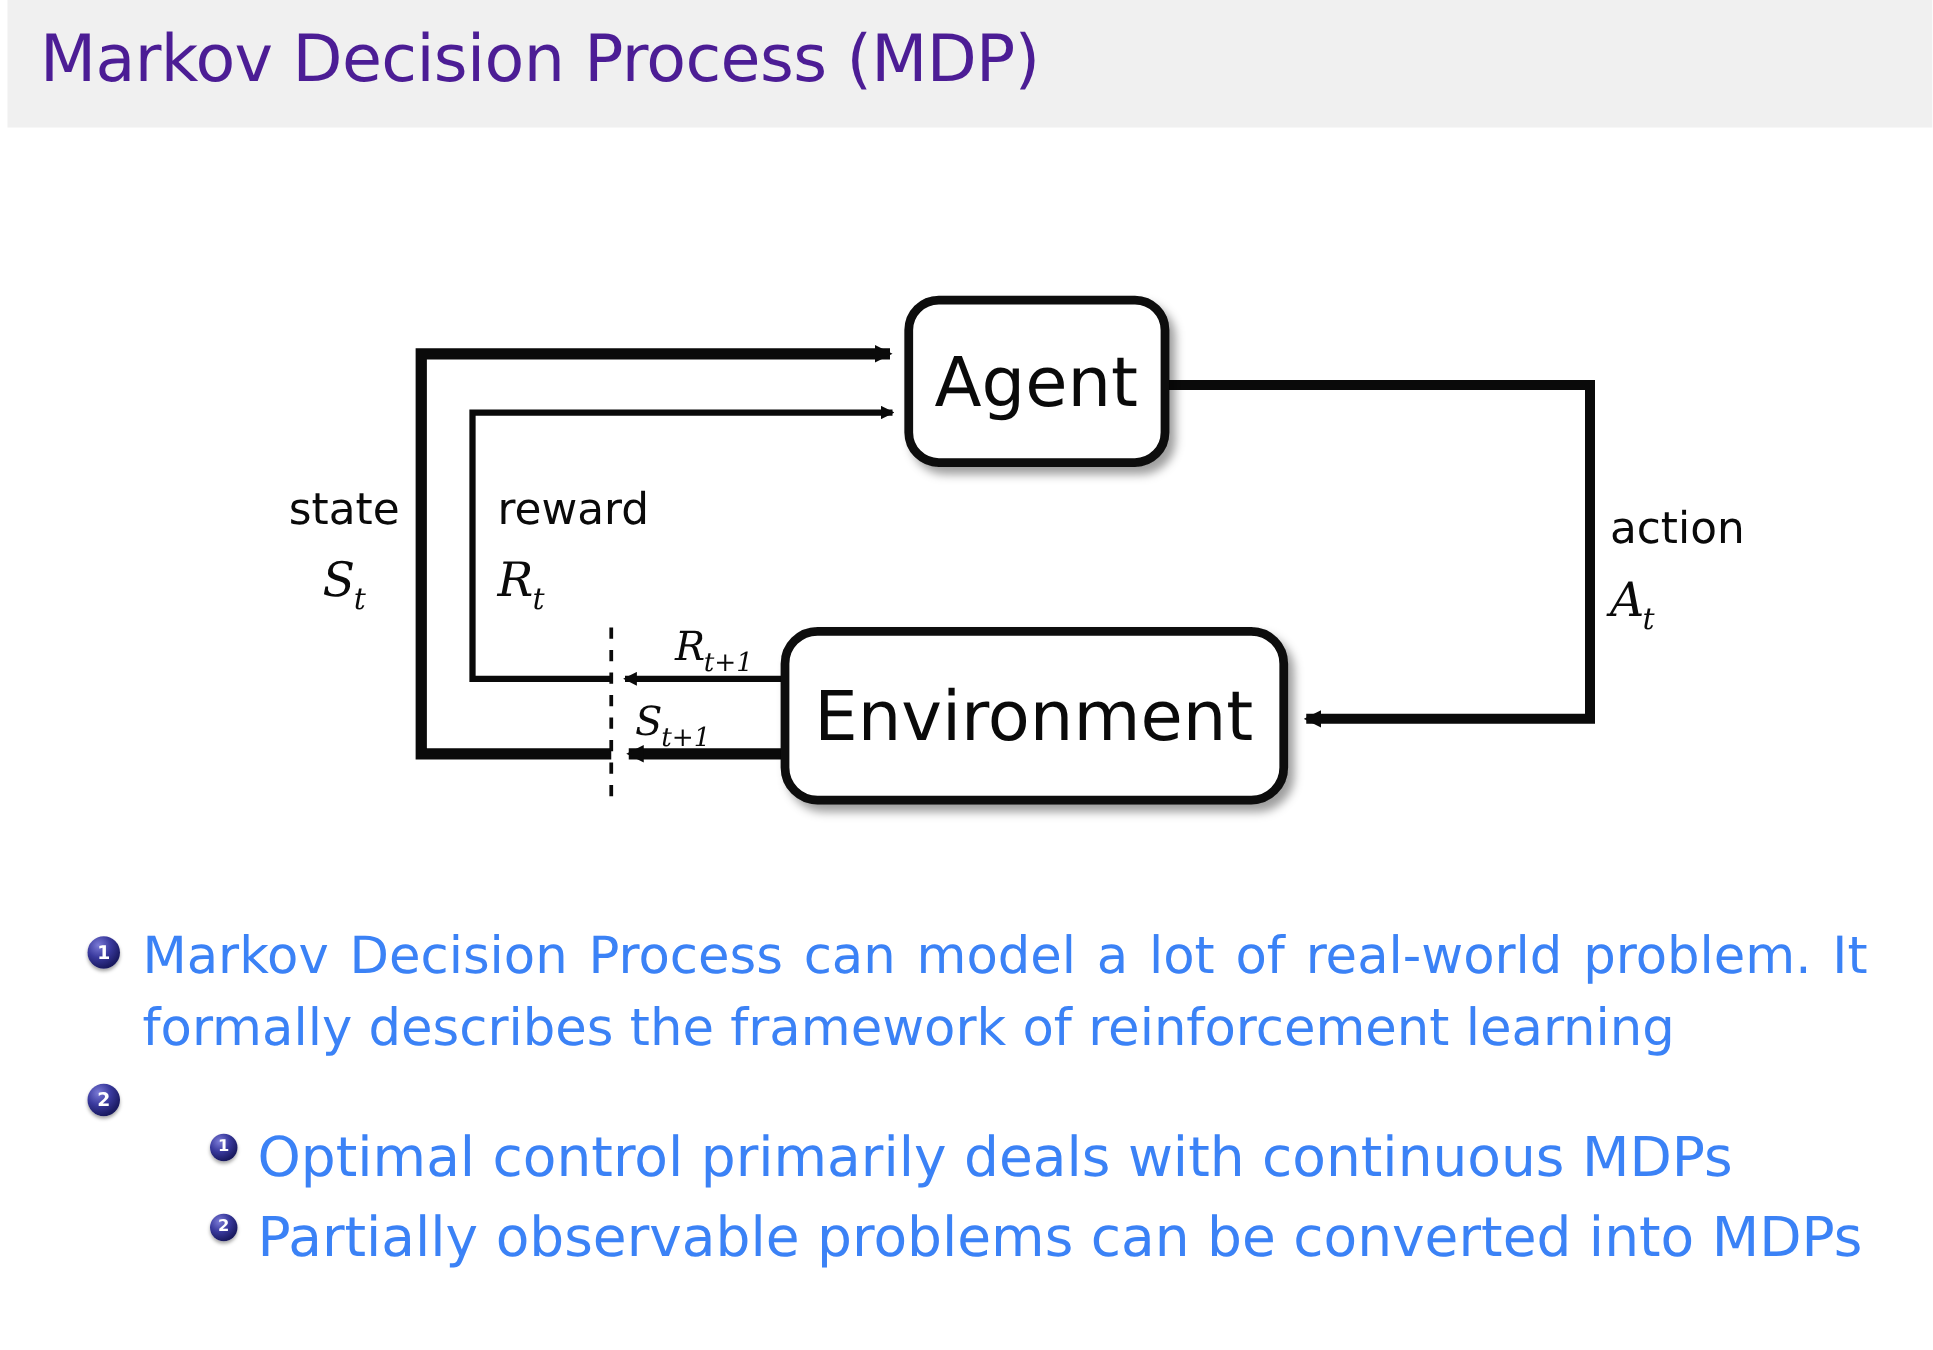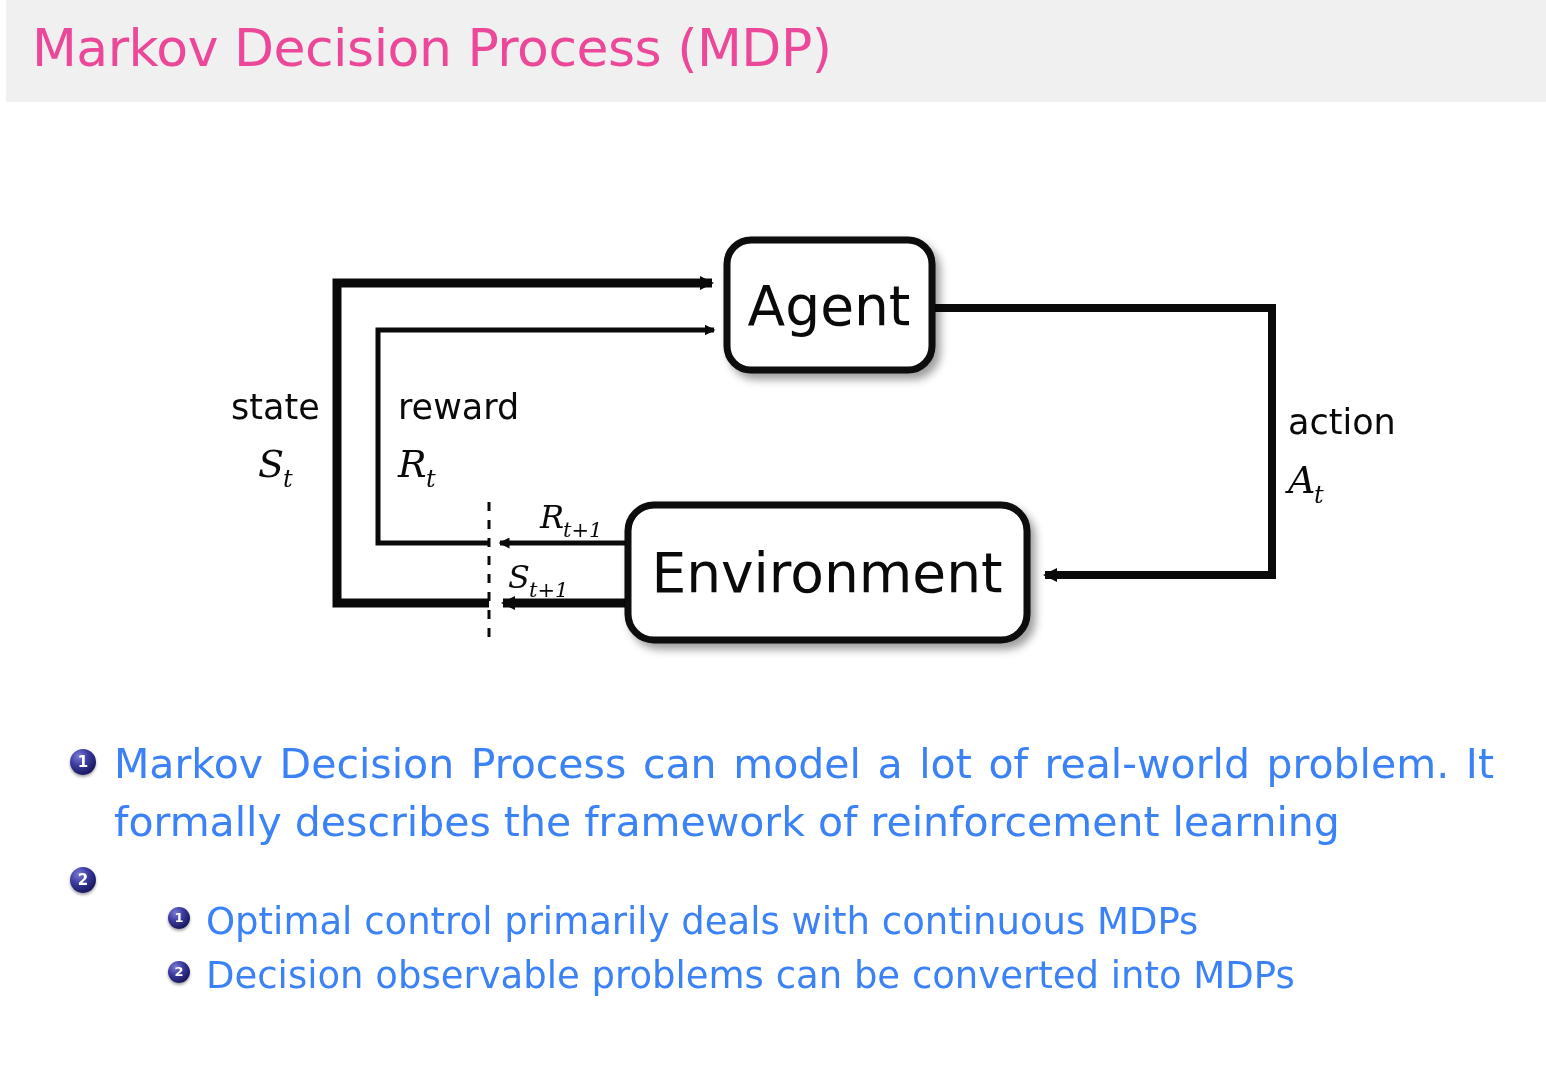--- a/index.html
+++ b/index.html
@@ -27,21 +27,21 @@
     background: #f0f0f0;
   }
   #slide-title {
     position: absolute;
     left: 32px;
     top: 18px;
     font-family: "DejaVu Sans", "Liberation Sans", sans-serif;
     font-size: 52px;
     font-weight: 400;
     letter-spacing: -0.5px;
-    color: #ec4899;
+    color: #4c1d95;
     white-space: nowrap;
   }
 
   
   #diagram {
     position: absolute;
     left: 0;
     top: 110px;
     width: 1546px;
     height: 600px;
@@ -140,21 +140,21 @@
     font-family: "DejaVu Sans", "Liberation Sans", sans-serif;
     color: #3b82f6;
   }
   .lvl1 .btext {
     font-size: 41px;
     line-height: 1.42;
     max-width: 1380px;
     text-align: justify;
   }
   .lvl2 .btext {
-    font-size: 37px;
+    font-size: 44px;
     line-height: 1.45;
   }
 </style>
 </head>
 <body>
 
 <div id="slide-header"></div>
 <div id="slide-title">Markov Decision Process (MDP)</div>
 
 <div id="diagram">
@@ -245,16 +245,16 @@
     <span class="marker">2</span>
   </div>
 
   <div class="bullet-row lvl2">
     <span class="marker">1</span>
     <span class="btext">Optimal control primarily deals with continuous MDPs</span>
   </div>
 
   <div class="bullet-row lvl2">
     <span class="marker">2</span>
-    <span class="btext">Decision observable problems can be converted into MDPs</span>
+    <span class="btext">Partially observable problems can be converted into MDPs</span>
   </div>
 
 </div>
 
 </body></html>

